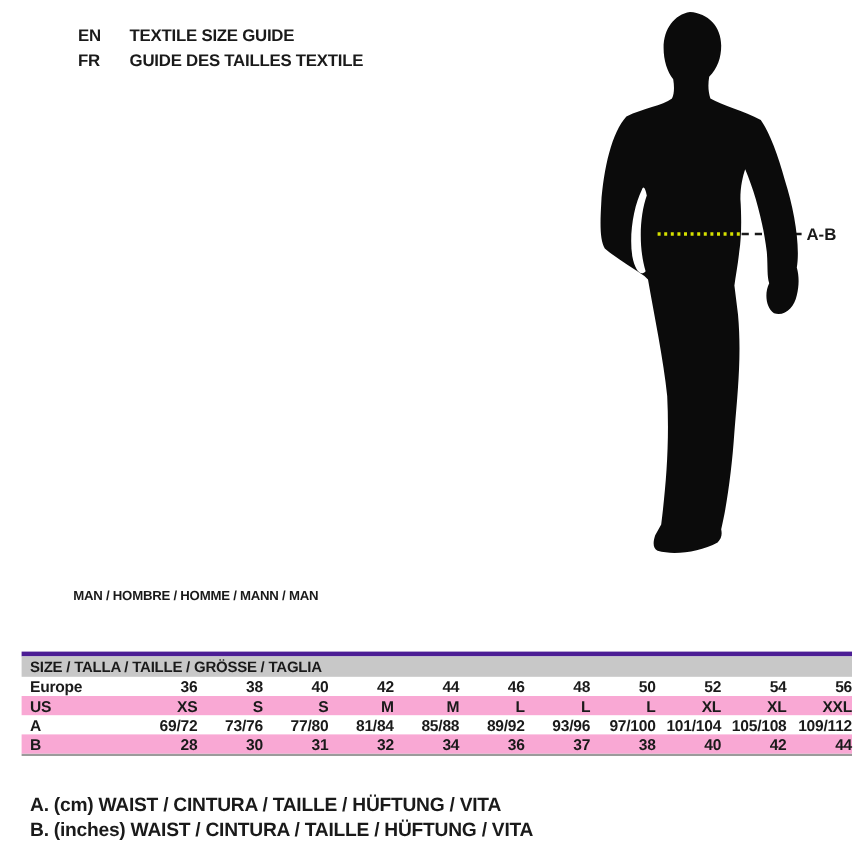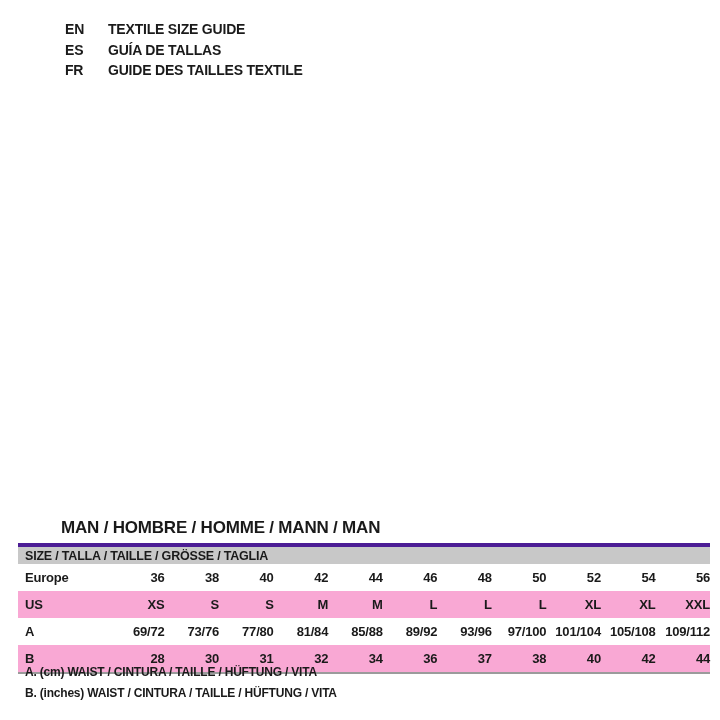--- a/index.html
+++ b/index.html
@@ -11,59 +11,105 @@
   }
   
   .lang-list { position:absolute; top:19px; left:25px; }
   .lang-row { display:flex; height:20.4px; align-items:center; font-size:14px; font-weight:700; letter-spacing:-0.2px;padding-left:40px; }
   .lang-code { width:43px; flex:none; }
   
   .category-title { position:absolute; top:130px; left:25px; font-size:15px; font-weight:700; letter-spacing:-0.2px; }
   
   .figure-wrap { position:absolute; top:0; left:440px; width:280px; height:500px; }
   
-  .section-title { position:absolute; top:518px; left:25px; font-size:17px; font-weight:700; letter-spacing:-0.2px;padding-left:36px; }
+  .section-title { position:absolute; top:491px; left:25px; font-size:11px; font-weight:700; letter-spacing:-0.2px;padding-left:36px; }
   
   .size-table {
     position:absolute; top:543px; left:18px; width:692px;
     border-top:4px solid #4c1d95; border-bottom:2px solid #9b9b9b;
   }
   .thead {
     height:17px; background:#c8c8c8; display:flex; align-items:center;
     padding-left:7px; font-size:12.5px; font-weight:700; letter-spacing:-0.2px;
   }
-  .trow { display:flex; height:27px; align-items:center; font-size:13px; font-weight:700; letter-spacing:-0.2px; }
+  .trow { display:flex; height:16px; align-items:center; font-size:13px; font-weight:700; letter-spacing:-0.2px; }
   .trow.alt { background:#f9a8d4; }
   .tlabel { width:92px; flex:none; padding-left:7px; box-sizing:border-box; }
   .tcell { flex:1; text-align:right; }
   
-  .notes { position:absolute; top:662px; left:25px; font-size:12px; font-weight:700; letter-spacing:-0.2px; }
+  .notes { position:absolute; top:662px; left:25px; font-size:16px; font-weight:700; letter-spacing:-0.2px; }
   .note-line { height:20.5px; display:flex; align-items:center; }
 </style>
 </head>
 <body>
 
 <div class="canvas">
 
   <div class="lang-list">
     <div class="lang-row">
       <span class="lang-code">EN</span>
       <span class="lang-label">TEXTILE SIZE GUIDE</span>
     </div>
     <div class="lang-row">
-      <span class="lang-code">ES</span>
-      <span class="lang-label">GUÍA DE TALLAS</span>
-    </div>
-    <div class="lang-row">
       <span class="lang-code">FR</span>
       <span class="lang-label">GUIDE DES TAILLES TEXTILE</span>
     </div>
   </div>
 
 
+  <div class="figure-wrap">
+    <svg width="280" height="500" viewBox="0 0 280 500">
+
+      <line x1="178" y1="195" x2="229" y2="195" stroke-width="2" stroke-dasharray="6 5" stroke="#1a1a1a"></line>
+
+      <path fill-rule="evenodd" d="M135 10
+           C 122 12, 113 24, 113 40
+           C 113 50, 116 60, 121 66
+           C 122 72, 122 78, 120 82
+           C 112 88, 96 90, 82 97
+           C 70 110, 63 140, 61 170
+           C 60 188, 60 200, 64 207
+           C 72 214, 85 222, 97 230
+           L 100 233
+           C 105 262, 113 300, 116 330
+           C 118 370, 115 405, 111 437
+           L 106 446
+           C 104 452, 104 457, 108 459
+           C 122 463, 143 460, 158 452
+           C 161 449, 162 446, 161 441
+           C 166 420, 170 390, 172 360
+           C 175 325, 178 295, 175 262
+           L 172 238
+           C 173 230, 175 220, 176 210
+           C 178 198, 178 180, 177 166
+           C 177 155, 179 147, 181 141
+           C 189 160, 196 185, 199 210
+           C 200 222, 199 230, 201 236
+           C 197 244, 198 256, 205 261
+           C 214 264, 222 256, 224 246
+           C 226 238, 226 230, 224 223
+           C 227 205, 222 175, 214 150
+           C 208 128, 201 110, 194 100
+           C 180 92, 162 88, 152 82
+           C 150 76, 150 70, 151 64
+           C 158 57, 161 48, 161 38
+           C 161 22, 150 11, 135 10
+           Z
+           M 95 158
+           C 88 172, 84 196, 87 214
+           C 89 225, 94 231, 98 226
+           C 92 206, 93 180, 99 163
+           C 98 157, 96 154, 95 158
+           Z" fill="#0b0b0b"></path>
+
+      <line x1="108" y1="195" x2="179" y2="195" stroke-width="3" stroke-dasharray="2.5 3" stroke="#d5e000"></line>
+
+      <text x="232" y="200" font-size="14" font-weight="bold" fill="#1a1a1a">A-B</text>
+    </svg>
+  </div>
 
   <div class="section-title">MAN / HOMBRE / HOMME / MANN / MAN</div>
 
   <div class="size-table">
     <div class="thead">SIZE / TALLA / TAILLE / GRÖSSE / TAGLIA</div>
 
     <div class="trow">
       <div class="tlabel">Europe</div>
       <div class="tcell">36</div>
       <div class="tcell">38</div>

